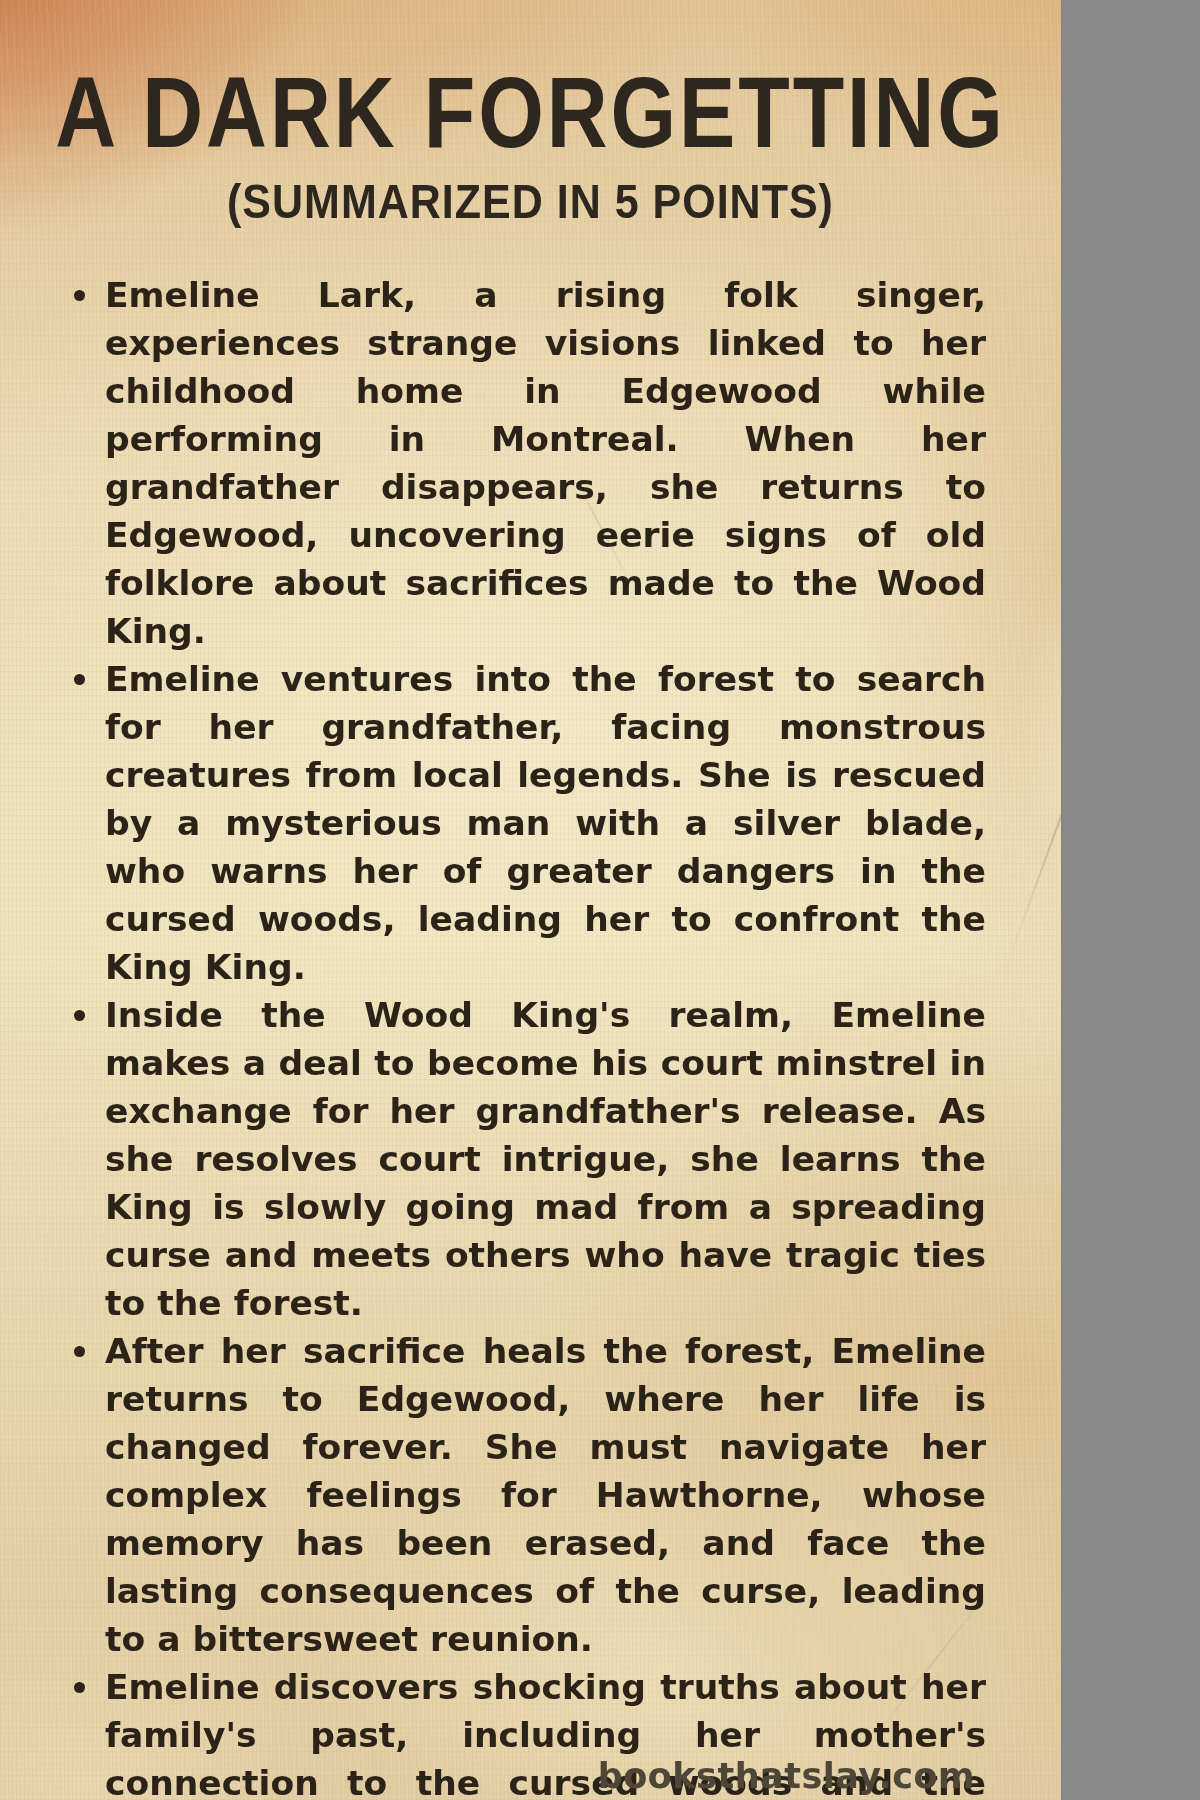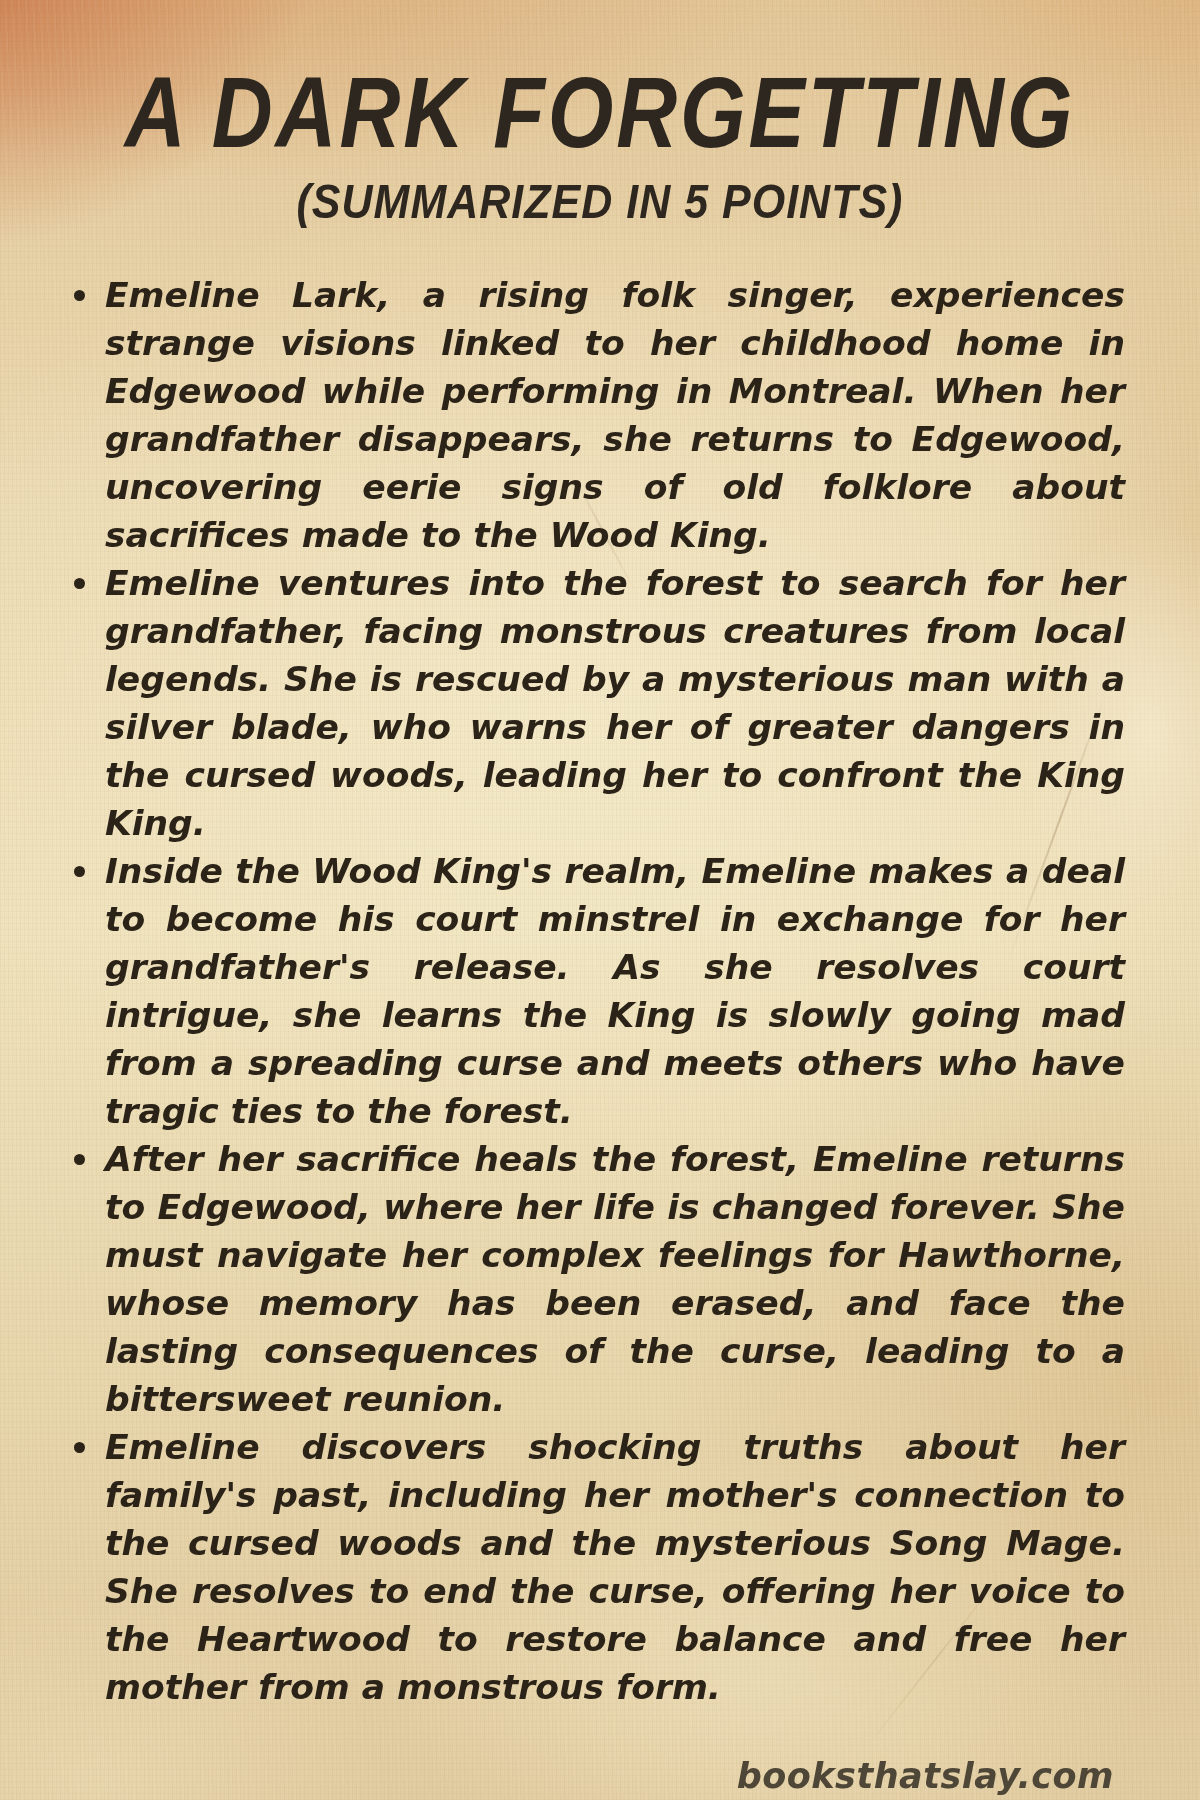--- a/index.html
+++ b/index.html
@@ -2,35 +2,34 @@
 <html><head>
 <meta charset="utf-8">
 <style>
   html, body {
     margin: 0;
     padding: 0;
     background: #888;
   }
   .poster {
     position: relative;
-    width: 1200px;
+    width: 1061px;
     height: 1800px;
     overflow: hidden;
     font-family: "DejaVu Sans", sans-serif;
     background:
       radial-gradient(ellipse 520px 430px at -4% -3%, rgba(200,108,62,0.85), rgba(200,108,62,0) 70%),
       radial-gradient(ellipse 760px 300px at 20% -2%, rgba(213,148,92,0.50), rgba(213,148,92,0) 72%),
       radial-gradient(ellipse 620px 400px at 104% -5%, rgba(217,163,104,0.70), rgba(217,163,104,0) 72%),
       radial-gradient(ellipse 300px 700px at 101% 30%, rgba(214,176,120,0.40), rgba(214,176,120,0) 70%),
       radial-gradient(ellipse 950px 720px at 48% 40%, rgba(249,241,212,0.55), rgba(249,241,212,0) 75%),
       radial-gradient(ellipse 720px 620px at 97% 76%, rgba(211,176,122,0.45), rgba(211,176,122,0) 70%),
       radial-gradient(ellipse 540px 320px at 64% 93%, rgba(242,230,193,0.60), rgba(242,230,193,0) 70%),
       radial-gradient(ellipse 420px 260px at 8% 99%, rgba(240,226,188,0.45), rgba(240,226,188,0) 70%),
       linear-gradient(180deg, #e2c698 0%, #ebdab2 28%, #eee1ba 52%, #e7d5ab 78%, #e1cba0 100%);
-    font-style: italic;
   }
   
   .texture {
     position: absolute;
     inset: 0;
     pointer-events: none;
     background:
       repeating-linear-gradient(90deg, rgba(120,86,48,0.045) 0 1px, rgba(120,86,48,0) 1px 4px),
       repeating-linear-gradient(0deg, rgba(120,86,48,0.035) 0 1px, rgba(120,86,48,0) 1px 6px),
       repeating-linear-gradient(87deg, rgba(255,250,234,0.05) 0 2px, rgba(255,250,234,0) 2px 7px);

